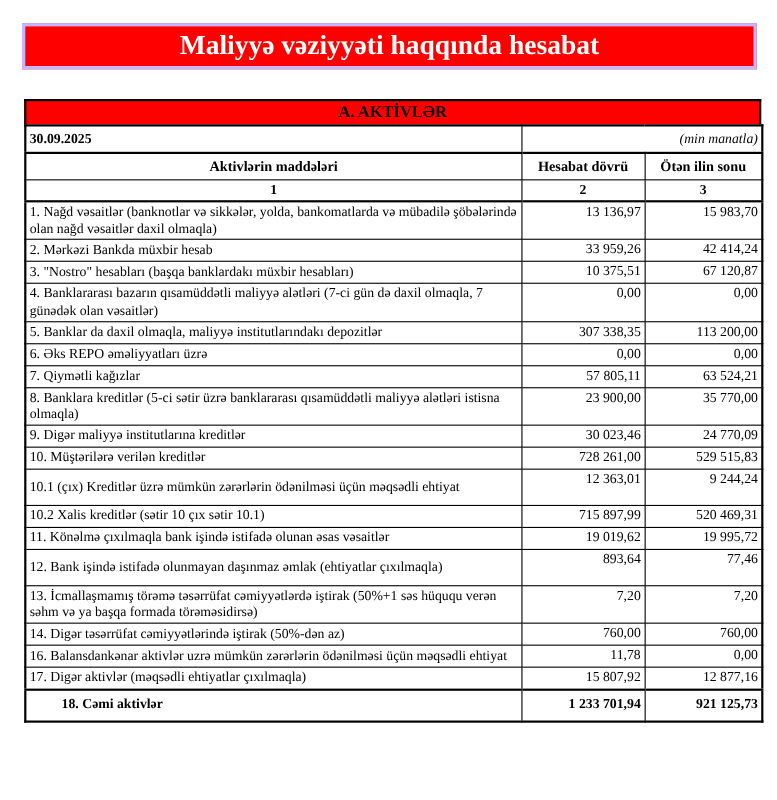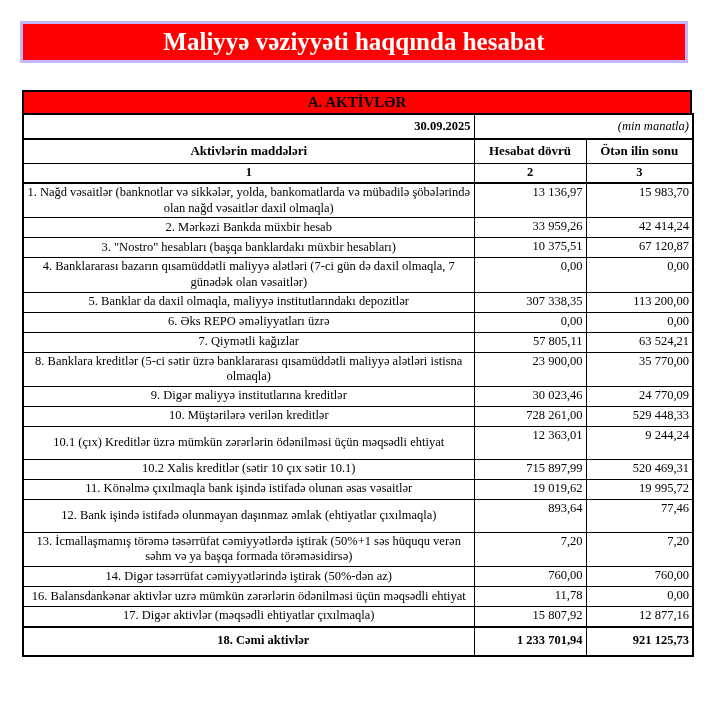--- a/index.html
+++ b/index.html
@@ -72,21 +72,21 @@
   col.c2 { width: 112px; }
   col.c3 { width: 107px; }
 
   tr.date-row td {
     border-bottom: 2px solid #000000;
     height: 21px;
   }
   td.date-cell {
     font-weight: bold;
     font-size: 13.5px;
-    text-align: right;
+    text-align: left;
     margin-top: 44px;
   }
   td.unit-cell {
     font-style: italic;
     text-align: right;
     font-size: 12.5px;
   }
   tr.colhead-row td {
     font-weight: bold;
     text-align: center;
@@ -95,21 +95,21 @@
     font-size: 13px;
   }
   tr.colnum-row td {
     font-weight: bold;
     text-align: center;
     border-bottom: 2px solid #000000;
     height: 16px;
     font-size: 12.5px;
   }
   td.label-cell {
-    text-align: center;
+    text-align: left;
     vertical-align: middle;
   }
   td.num-cell {
     text-align: right;
     vertical-align: top;
     padding-right: 4px;
     padding-top: 2px;
   }
   tr.data-row { height: 20px; }
   tr.tall-row { height: 33px; }
@@ -200,21 +200,21 @@
             <td class="num-cell">35 770,00</td>
           </tr>
           <tr class="data-row">
             <td class="label-cell">9. Digər maliyyə institutlarına kreditlər</td>
             <td class="num-cell">30 023,46</td>
             <td class="num-cell">24 770,09</td>
           </tr>
           <tr class="data-row">
             <td class="label-cell">10. Müştərilərə verilən kreditlər</td>
             <td class="num-cell">728 261,00</td>
-            <td class="num-cell">529 448,33</td>
+            <td class="num-cell">529 515,83</td>
           </tr>
           <tr class="data-row tall-row">
             <td class="label-cell">10.1 (çıx) Kreditlər üzrə mümkün zərərlərin ödənilməsi üçün məqsədli ehtiyat</td>
             <td class="num-cell">12 363,01</td>
             <td class="num-cell">9 244,24</td>
           </tr>
           <tr class="data-row">
             <td class="label-cell">10.2 Xalis kreditlər (sətir 10 çıx sətir 10.1)</td>
             <td class="num-cell">715 897,99</td>
             <td class="num-cell">520 469,31</td>

